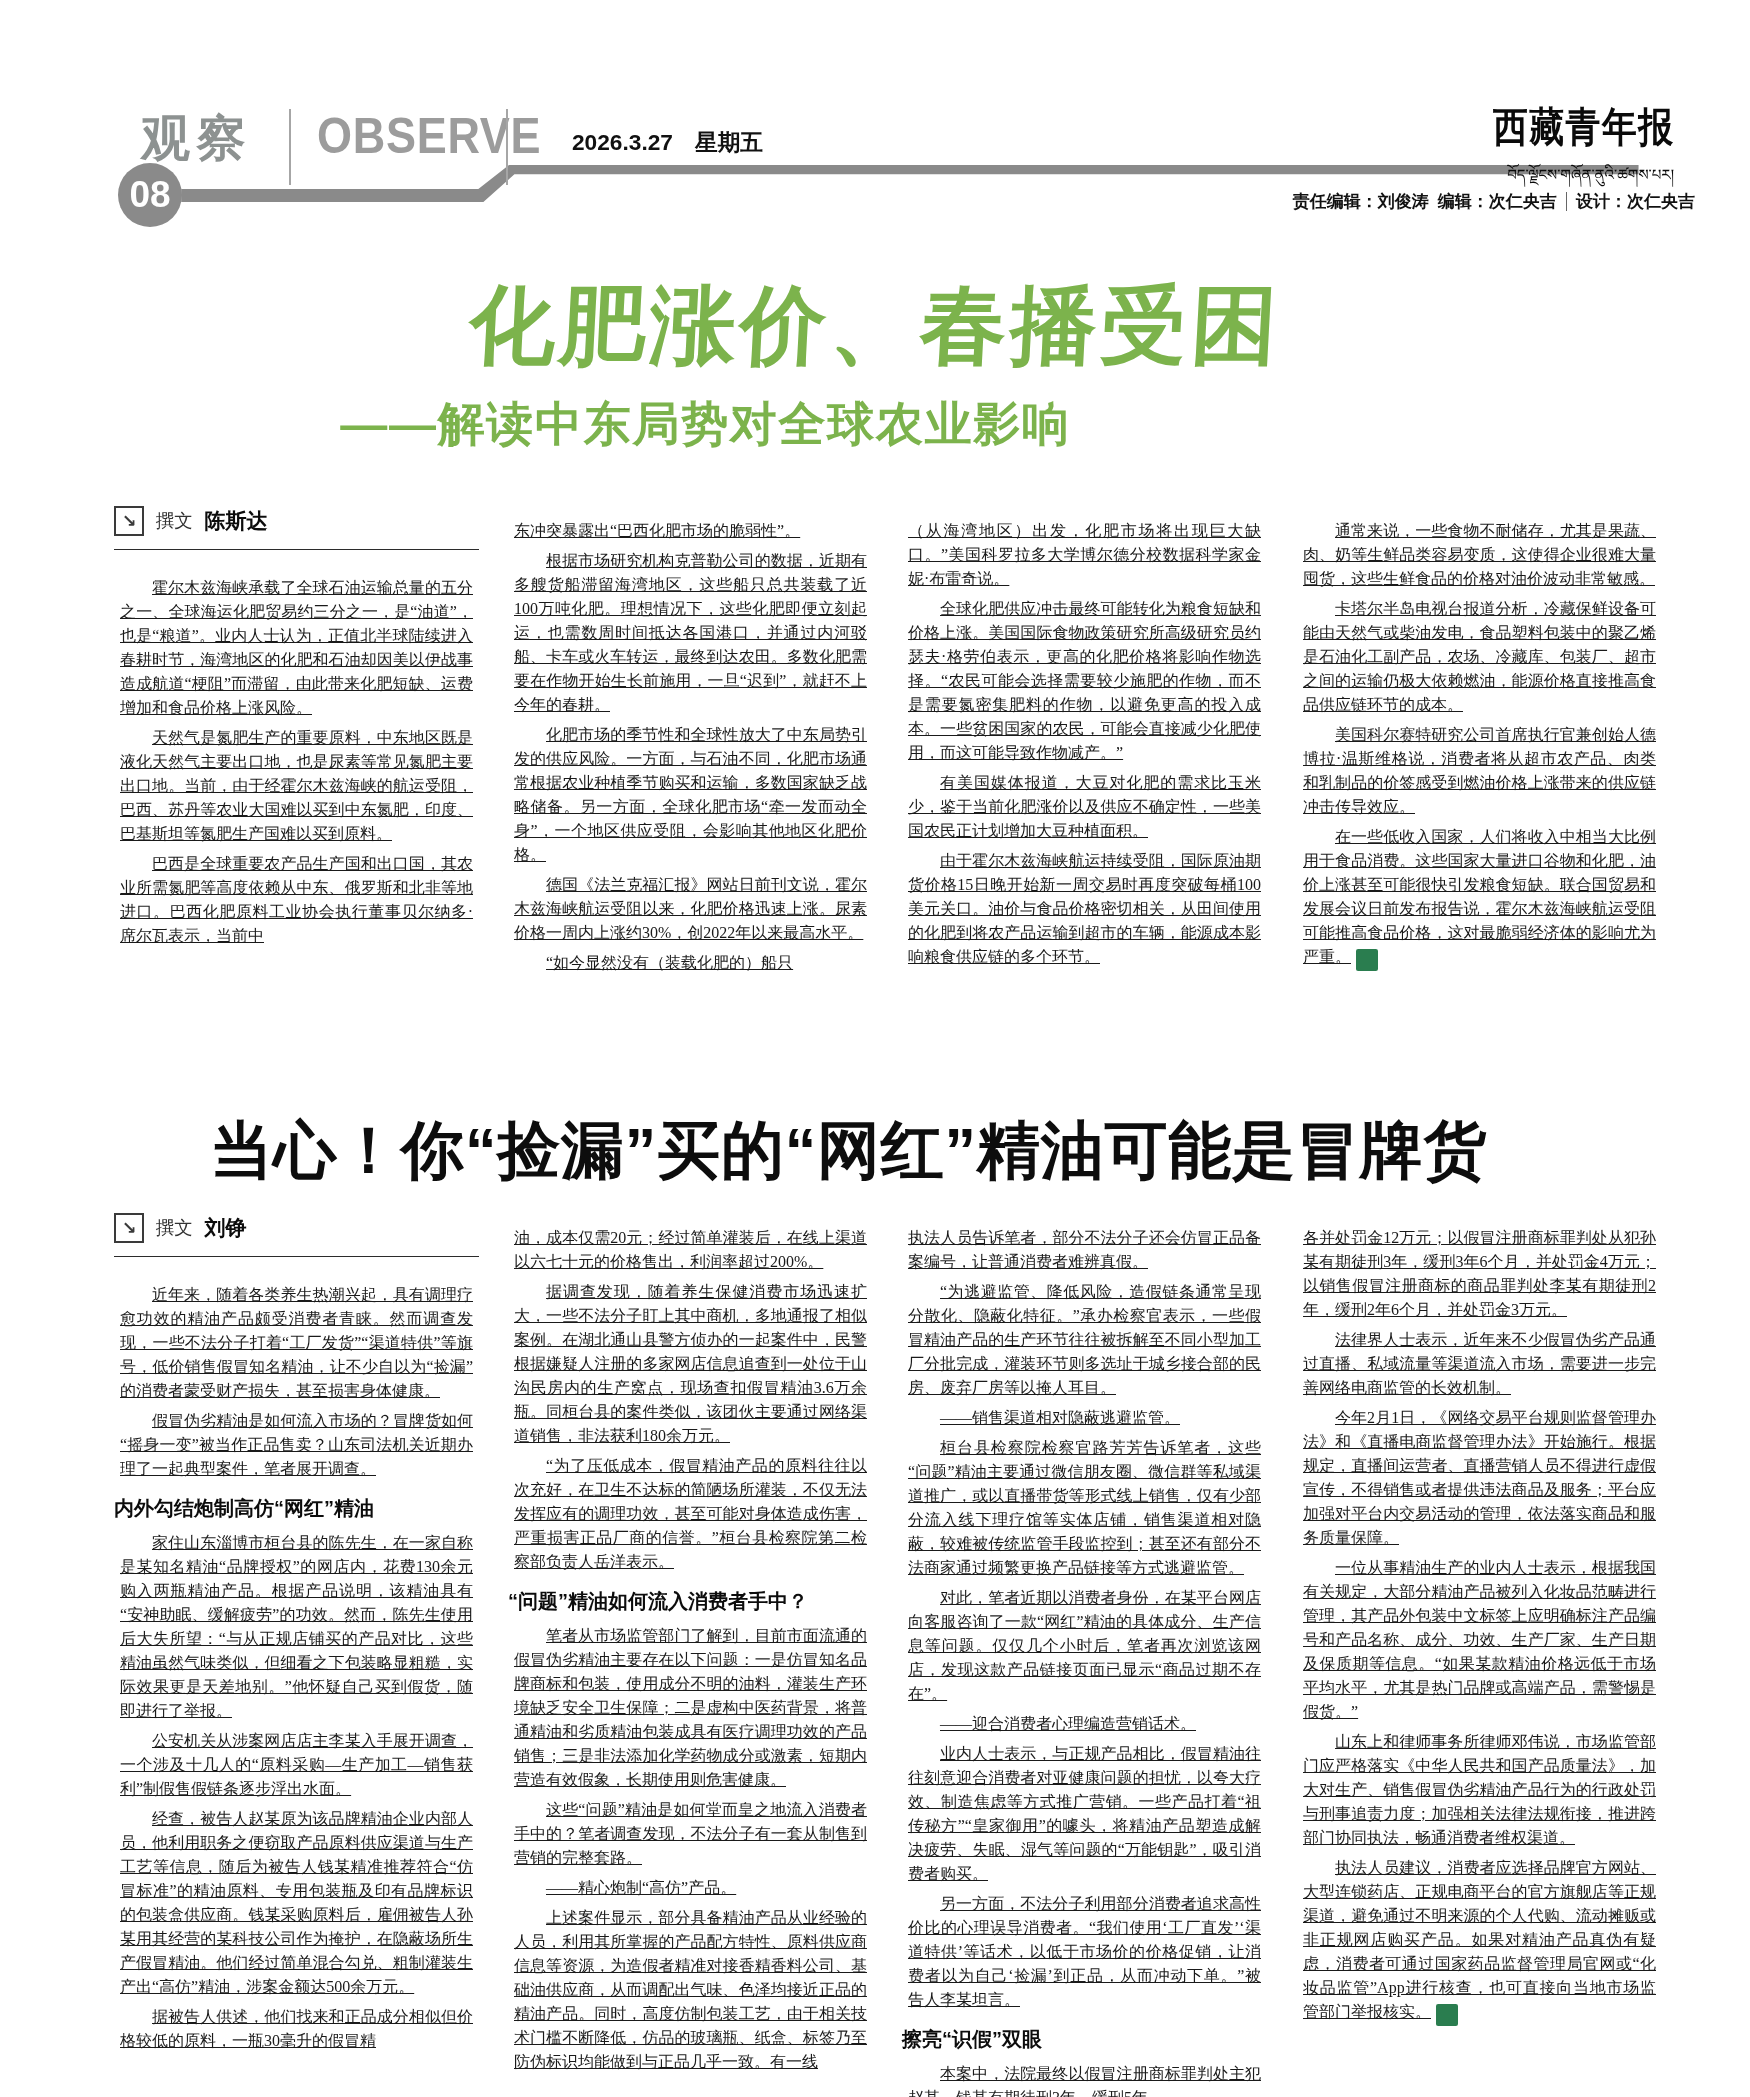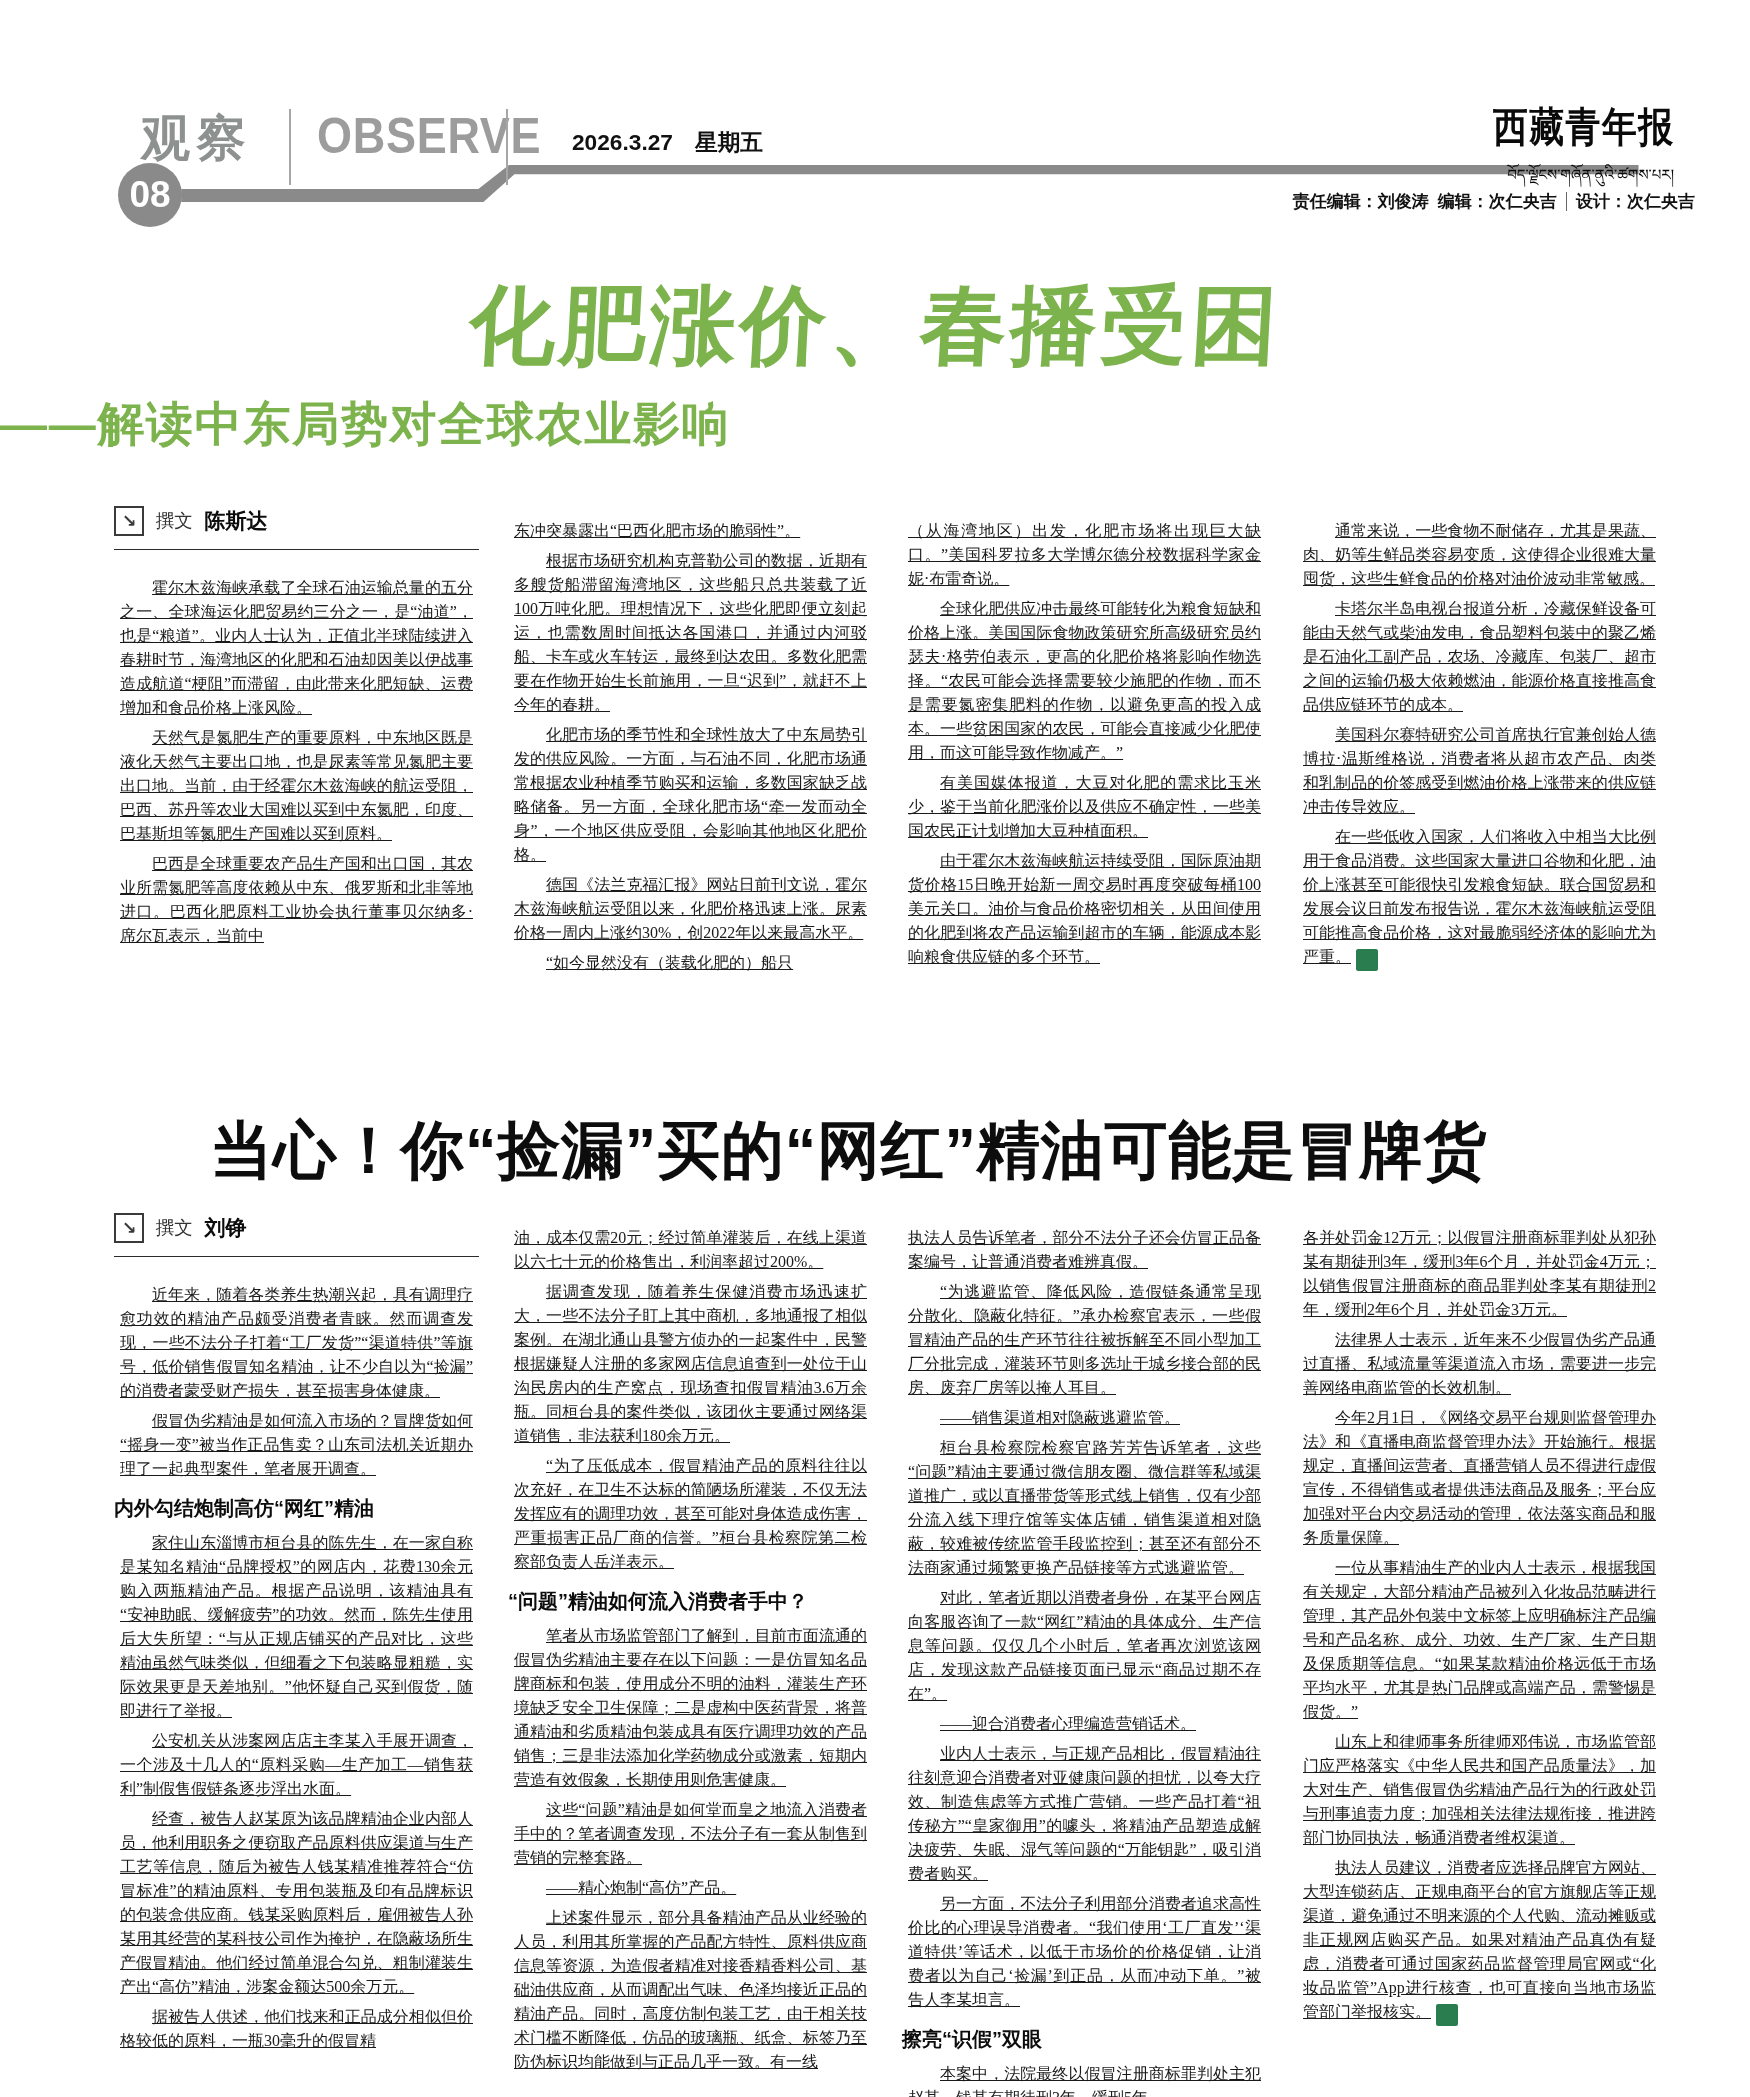--- a/index.html
+++ b/index.html
@@ -23,21 +23,21 @@
   .masthead-cn{font:900 41px "Liberation Sans",sans-serif;color:#0a0a0a;letter-spacing:1.7px;
                transform:scaleX(.85);transform-origin:right top;}
   .masthead-tib{font-family:"DejaVu Sans",sans-serif;font-size:15px;color:#0a0a0a;margin-top:3.4px;}
   .credits{position:absolute;right:56px;top:190px;font:600 17px "Liberation Sans",sans-serif;color:#111;
            display:flex;align-items:center;gap:9px;}
   .credits .cdiv{display:inline-block;width:1.3px;height:19.3px;background:#666;}
 
   
   .a1-title{position:absolute;left:0;top:268px;width:1751px;text-align:center;
             font:900 86px "Liberation Sans",sans-serif;letter-spacing:4.2px;transform:skewX(-3deg);}
-  .a1-subtitle{position:absolute;left:0;top:393px;width:1411px;
+  .a1-subtitle{position:absolute;left:0;top:393px;width:1411px;text-align:center;
                font:900 47px "Liberation Sans",sans-serif;letter-spacing:1.7px;}
 
   
   .a2-title{position:absolute;left:0;top:1108px;width:1697px;text-align:center;
             font:900 63px "Liberation Sans",sans-serif;color:#0d0d0d;letter-spacing:0.8px;}
 
   
   .col{position:absolute;width:365px;font-size:16px;line-height:24px;text-align:justify;}
   .a1c1{left:114px;top:506px;} .a1c2{left:508px;top:513px;}
   .a1c3{left:902px;top:513px;} .a1c4{left:1297px;top:513px;}

